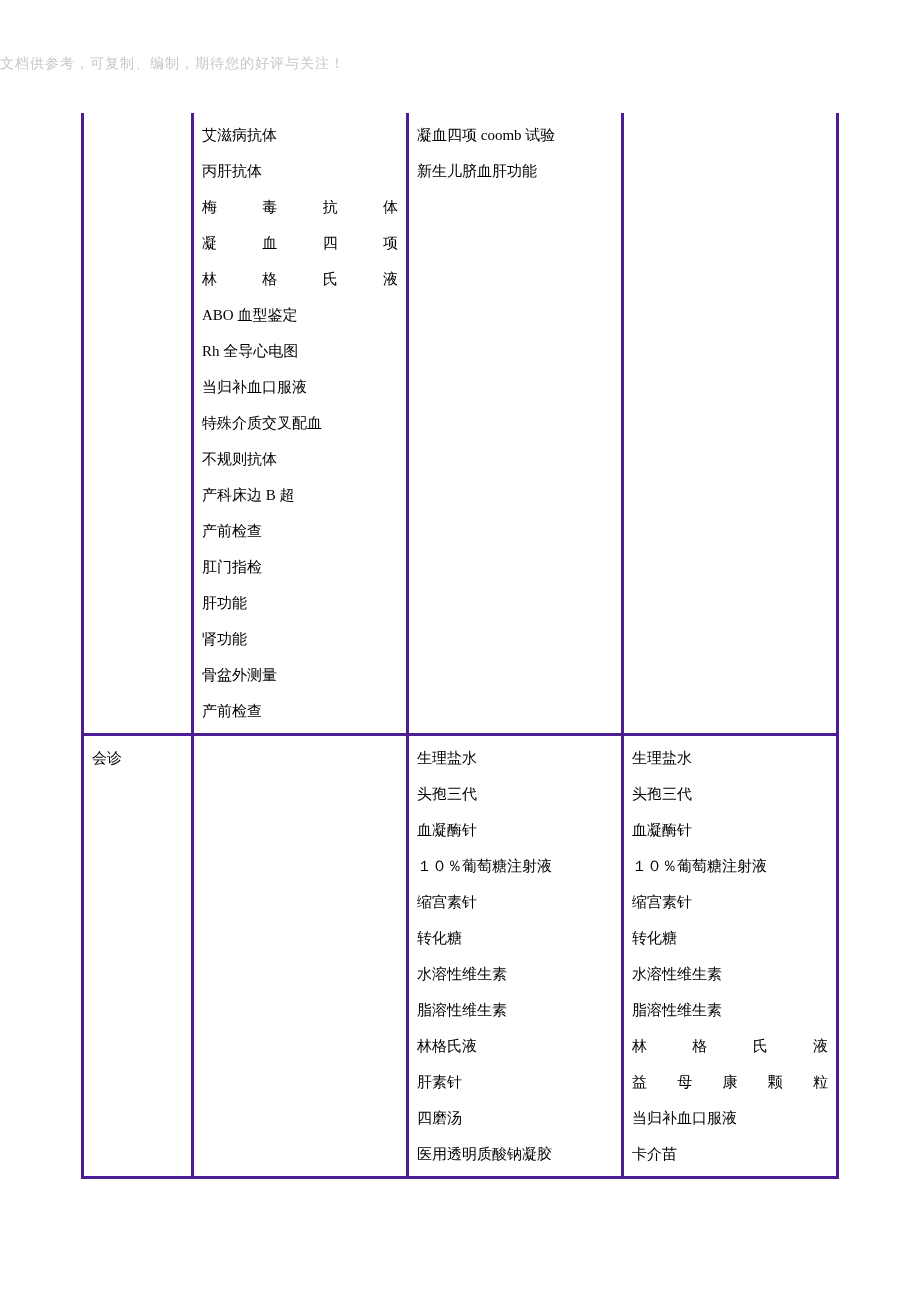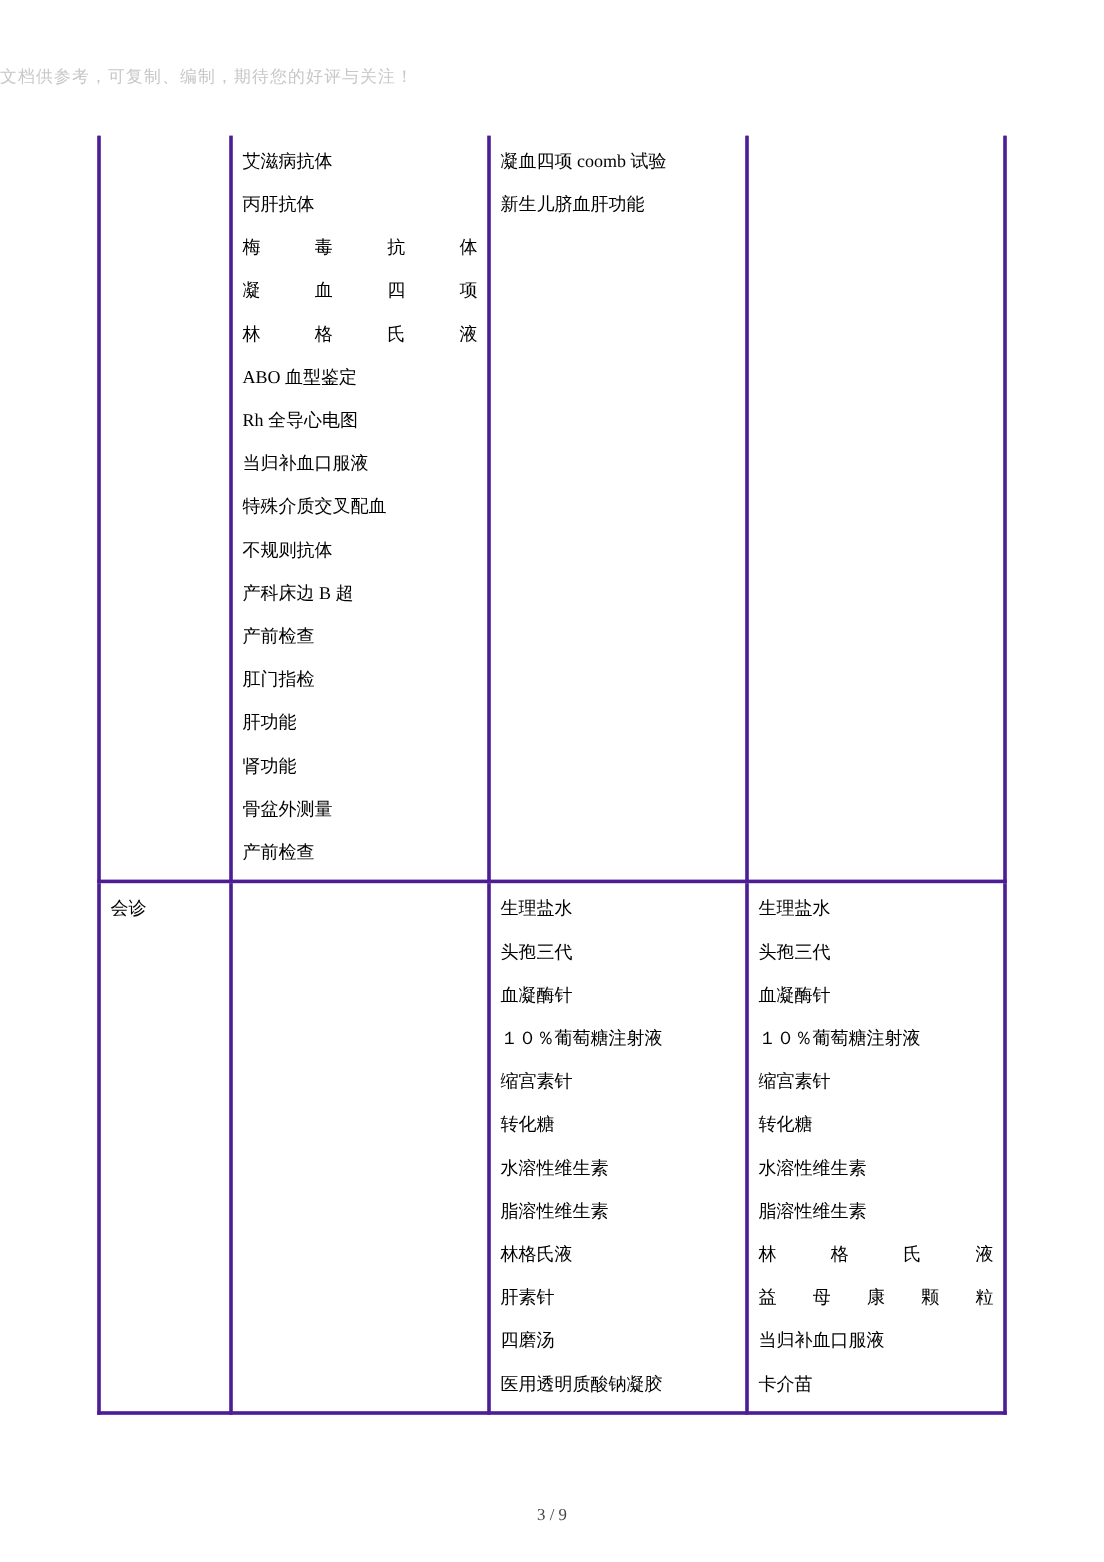--- a/index.html
+++ b/index.html
@@ -143,15 +143,14 @@
               <span class="justify">益母康颗粒</span>
             </div>
             <div>当归补血口服液</div>
             <div>卡介苗</div>
           </td>
     </tr>
 
   </tbody>
     </table>
 
-  <div class="page-num">3 / 9</div>
 
 </div>
 
 </body></html>

